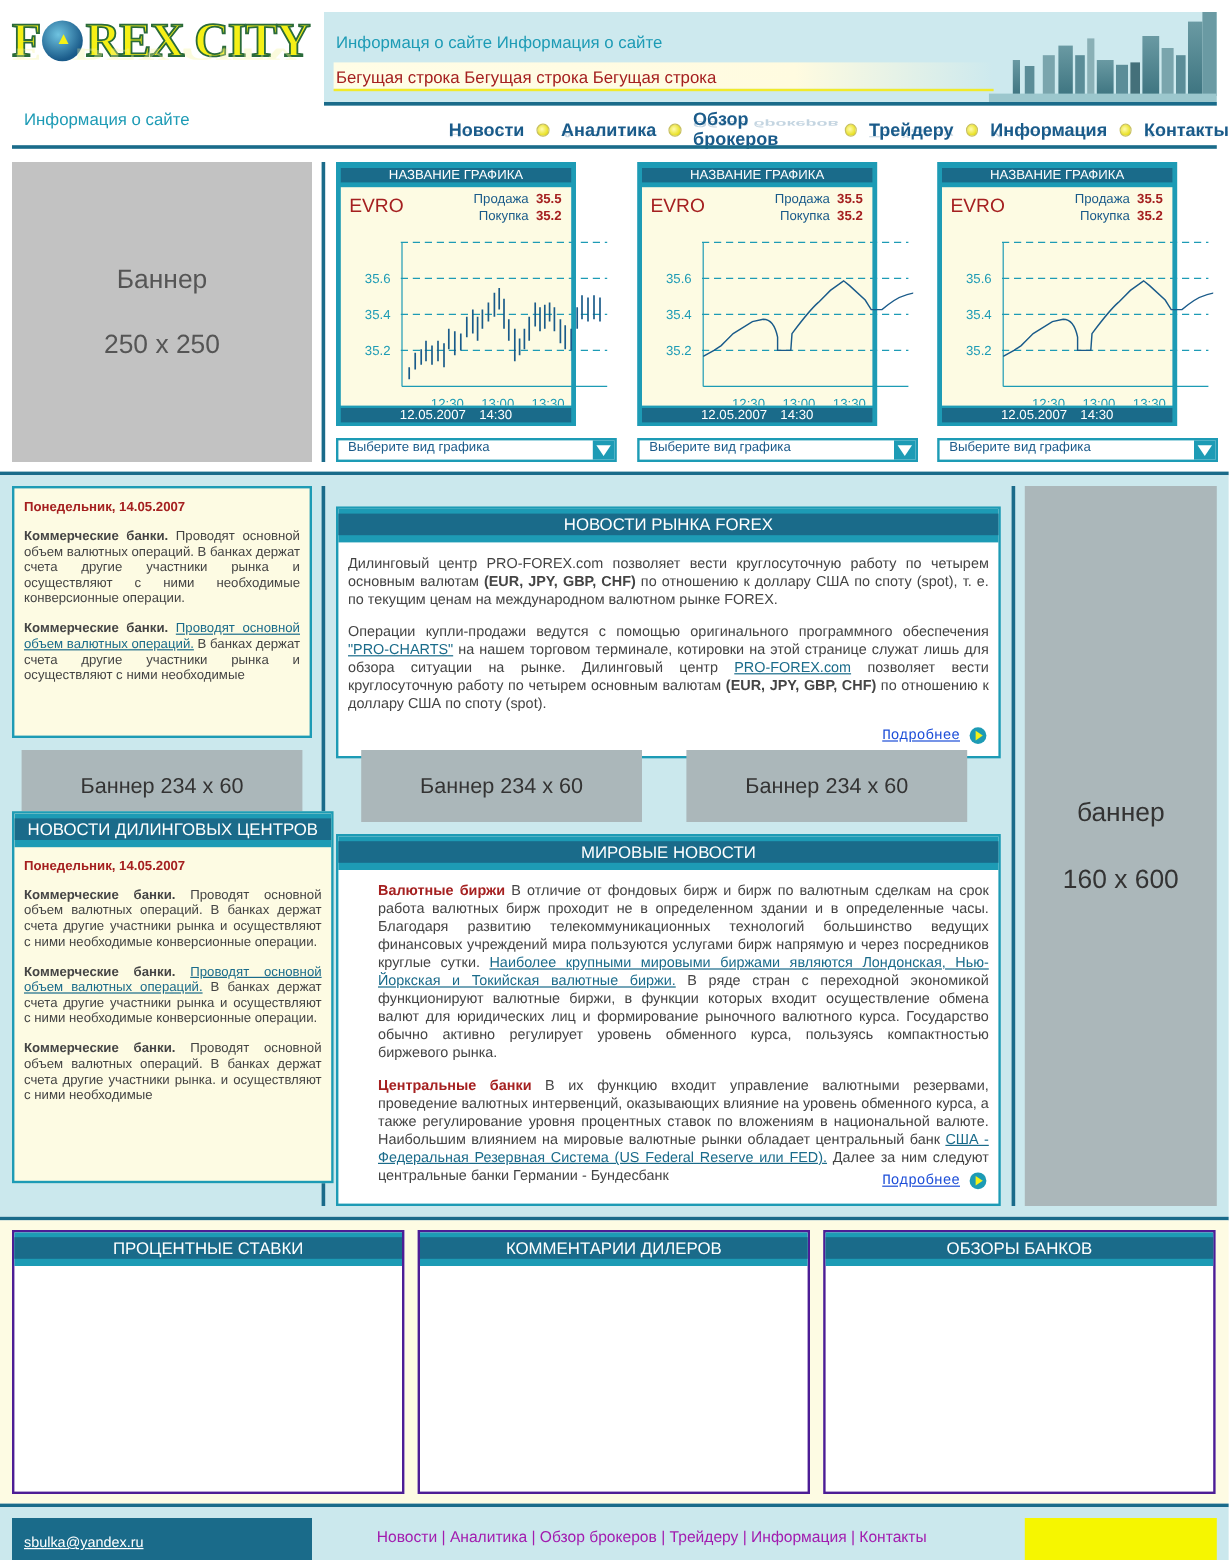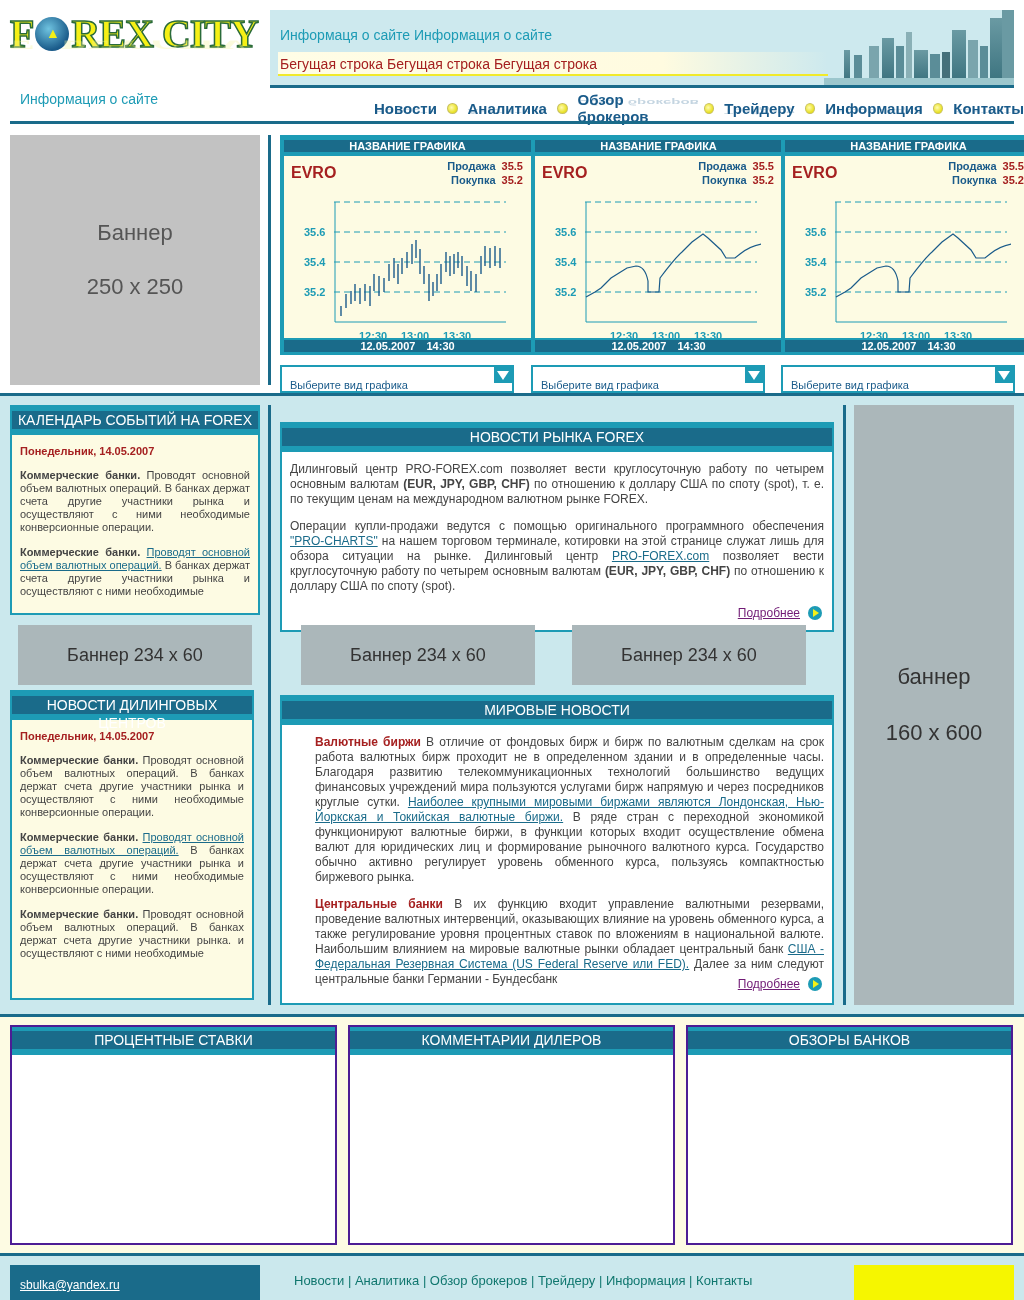--- a/index.html
+++ b/index.html
@@ -20,58 +20,58 @@
   .nav { left: 374px; top: 91px; display: flex; gap: 0; align-items: center; }
   .nav-item { font-size: 15px; font-weight: bold; color: #1a5b8a; position: relative; }
   .nav-item::after { content: attr(data-r); }
   .nav-dot { display:inline-block; width: 11px; height: 11px; border-radius: 50%; background: radial-gradient(circle at 40% 40%, #fffbb0, #e8e020 70%); margin: 0 10px; border: 1px solid #c8c060; }
   .nav-reflect { position:absolute; left:0; top:16px; transform: scaleY(-0.5); transform-origin: top; opacity: .25; white-space:nowrap; pointer-events:none; }
   .hr1 { left: 10px; top: 121px; width: 1004px; height: 3px; background: #1a6b8a; }
 
   
   .banner250 { left: 10px; top: 135px; width: 250px; height: 250px; background: #c2c2c2; display:flex; flex-direction:column; align-items:center; justify-content:center; gap: 28px; font-size: 22px; color: #555; }
   .vline { background: #1a6b8a; width: 3px; }
-  .chart-box { width: 255px; height: 220px; background: #1d9bb5; padding: 4px; font-weight: bold; }
+  .chart-box { width: 200px; height: 220px; background: #1d9bb5; padding: 4px; }
   .chart-head { background: #1a6b8a; color: #fff; font-size: 11px; text-align: center; height: 12px; line-height: 12px; margin-top: 1px; }
   .chart-body { background: #fdfbe3; height: 182px; margin-top: 4px; position: relative; }
   .chart-foot { background: #1a6b8a; color: #fff; font-size: 11px; text-align: center; height: 12px; line-height: 12px; margin-top: 2px; word-spacing: 8px; }
   .evro { left: 7px; top: 8px; font-size: 16px; color: #a52020; }
   .prices { right: 8px; top: 3px; font-size: 11px; color: #1a5b8a; text-align: right; line-height: 14px; }
   .prices b { color: #a52020; margin-left: 6px; }
-  .select { width: 234px; height: 20px; border: 2px solid #1d9bb5; background: #fff; font-size: 11px; color: #1a5b8a; padding: 12px 8px; position: relative; }
+  .select { width: 234px; height: 20px; border: 2px solid #1d9bb5; background: #fff; font-size: 11px; color: #1a5b8a; padding: 0 8px; position: relative; }
   .select .arrow { position:absolute; right:0; top:0; width: 18px; height: 16px; background: #1d9bb5; }
   .select .arrow::after { content:""; position:absolute; left:3px; top:4px; border-left:6px solid transparent; border-right:6px solid transparent; border-top:9px solid #fff; }
 
   .hr2 { left: 0; top: 393px; width: 1024px; height: 3px; background: #1a6b8a; }
   .mid-bg { left: 0; top: 396px; width: 1024px; height: 618px; background: #cbe8ed; }
 
   .panel { background: #fdfbe3; border: 2px solid #1d9bb5; }
   .panel-head { background: #1d9bb5; padding: 4px 0 6px; }
   .panel-head div { background: #1a6b8a; color: #fff; text-align: center; font-size: 14px; height: 18px; line-height: 18px; }
   .news-text { font-size: 11px; color: #444; line-height: 13px; text-align: justify; padding: 0 8px; }
   .news-text b { color: #444; }
   .date { color: #a52020; font-weight: bold; font-size: 11px; padding: 10px 8px 12px; }
   .para { margin-bottom: 12px; }
   .white-panel { background: #fff; border: 2px solid #1d9bb5; }
   .main-text { font-size: 12px; color: #444; line-height: 15px; text-align: justify; padding: 0 8px; }
   .red-b { color: #a52020; font-weight: bold; }
-  .more { font-size: 12px; color: #701a75; text-decoration: underline; position:absolute; }
+  .more { font-size: 12px; color: #1d4ed8; text-decoration: underline; position:absolute;font-family:Liberation Mono, monospace; }
   .more-icon { display:inline-block; width: 14px; height: 14px; border-radius: 50%; background: #1d9bb5; position: absolute; }
   .more-icon::after { content:""; position:absolute; left:5px; top:3px; border-top:4px solid transparent; border-bottom:4px solid transparent; border-left:6px solid #f5f016; }
   .ban234 { width: 234px; height: 60px; background: #abb7ba; color: #333; font-size: 18px; display:flex; align-items:center; justify-content:center; }
   .ban160 { left: 854px; top: 405px; width: 160px; height: 600px; background: #abb7ba; color: #333; font-size: 22px; display:flex; flex-direction:column; align-items:center; justify-content:center; gap: 30px; }
 
   .hr3 { left: 0; top: 1014px; width: 1024px; height: 3px; background: #1a6b8a; }
   .bot-bg { left: 0; top: 1017px; width: 1024px; height: 236px; background: #fdfbe3; }
   .bot-panel { top: 1025px; width: 327px; height: 220px; background: #fff; border: 2px solid #4c1d95; }
   .hr4 { left: 0; top: 1253px; width: 1024px; height: 3px; background: #1a6b8a; }
   .foot-bg { left: 0; top: 1256px; width: 1024px; height: 44px; background: #cbe8ed; }
   .foot-mail { left: 10px; top: 1265px; width: 250px; height: 35px; background: #1a6b8a; }
   .foot-mail a { color: #fff; font-size: 12px; position:absolute; left: 10px; top: 13px; }
-  .foot-nav { left: 294px; top: 1273px; font-size: 13px; color: #0f766e; }
+  .foot-nav { left: 314px; top: 1273px; font-size: 13px; color: #a21caf; }
   .foot-yellow { left: 854px; top: 1265px; width: 160px; height: 35px; background: #f6f600; }
 </style>
 </head>
 <body>
 
 <div class="abs logo">
   <div class="logo-text">
     <span>F</span>
     <span class="logo-ball">▲</span>
     <span>REX CITY</span>
@@ -279,33 +279,30 @@
   </div>
 </div>
 
 <div class="abs hr2"></div>
 <div class="abs mid-bg"></div>
 
 <div class="abs vline" style="left:268px; top:405px; height:600px;"></div>
 <div class="abs vline" style="left:843px; top:405px; height:600px;"></div>
 
 <div class="abs panel" style="left:10px; top:405px; width:250px; height:210px; overflow:hidden;">
-  <div class="panel-head">
-      <div>КАЛЕНДАРЬ СОБЫТИЙ НА FOREX</div>
-    </div>
   <div class="date">Понедельник, 14.05.2007</div>
   <div class="news-text">
     <p class="para"><b>Коммерческие банки.</b><span> Проводят основной объем валютных операций. В банках держат счета другие участники рынка и осуществляют с ними необходимые конверсионные операции.</span></p>
     <p class="para"><b>Коммерческие банки.</b> <a href="#">Проводят основной объем валютных операций.</a><span> В банках держат счета другие участники рынка и осуществляют с ними необходимые</span></p>
   </div>
 </div>
 
 <div class="abs ban234" style="left:18px; top:625px;">Баннер 234 x 60</div>
 
-<div class="abs panel" style="left:10px; top:690px; width:244px; height:310px; overflow:hidden;">
+<div class="abs panel" style="left:10px; top:676px; width:268px; height:310px; overflow:hidden;">
   <div class="panel-head">
       <div>НОВОСТИ ДИЛИНГОВЫХ ЦЕНТРОВ</div>
     </div>
   <div class="date">Понедельник, 14.05.2007</div>
   <div class="news-text">
     <p class="para"><b>Коммерческие банки.</b><span> Проводят основной объем валютных операций. В банках держат счета другие участники рынка и осуществляют с ними необходимые конверсионные операции.</span></p>
     <p class="para"><b>Коммерческие банки.</b> <a href="#">Проводят основной объем валютных операций.</a><span> В банках держат счета другие участники рынка и осуществляют с ними необходимые конверсионные операции.</span></p>
     <p class="para"><b>Коммерческие банки.</b><span> Проводят основной объем валютных операций. В банках держат счета другие участники рынка. и осуществляют с ними необходимые</span></p>
   </div>
 </div>

